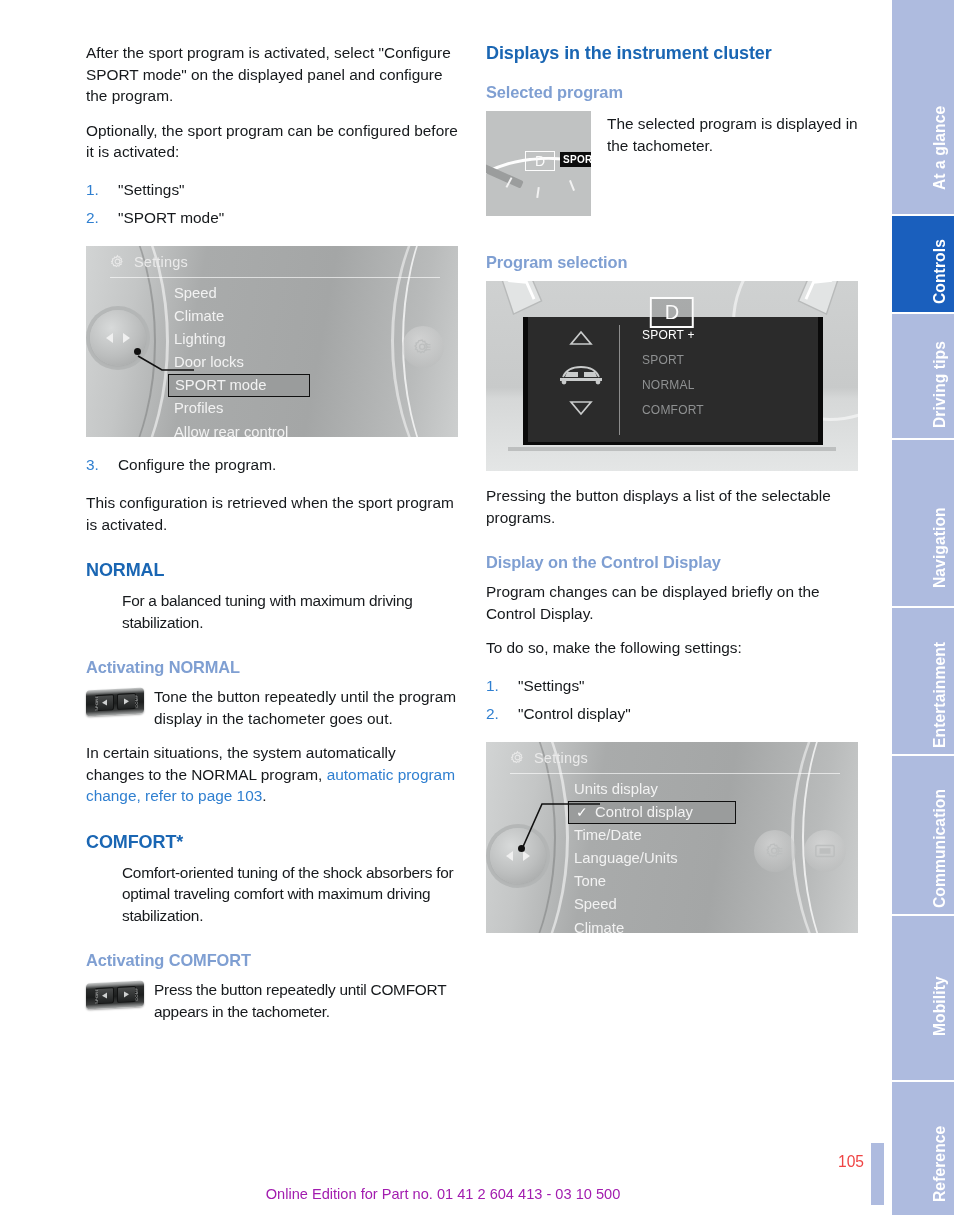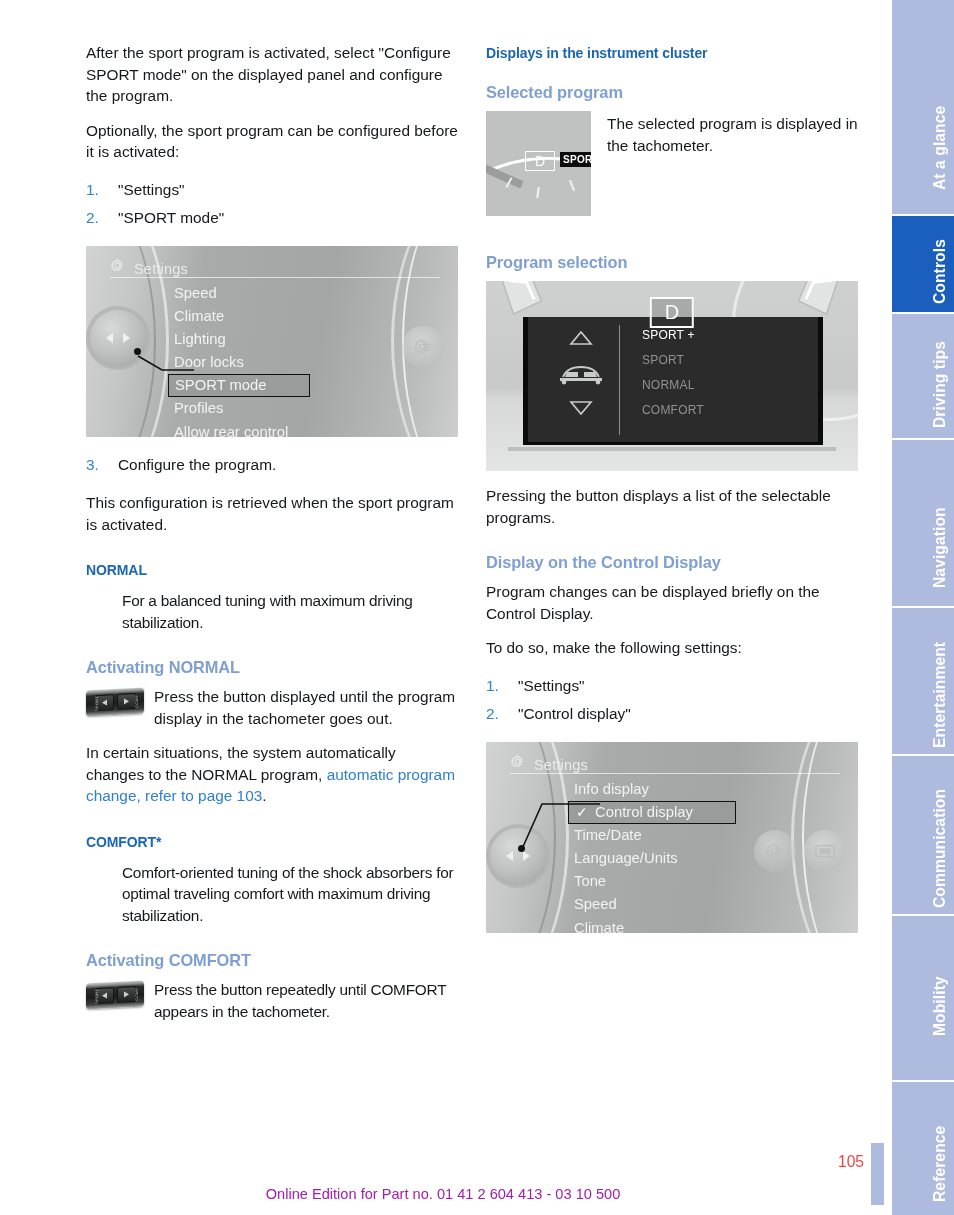--- a/index.html
+++ b/index.html
@@ -12,21 +12,21 @@
   .page{position:absolute;inset:0;}
 
   
   .col{position:absolute;top:42px;width:372px;}
   .col-left{left:86px;}
   .col-right{left:486px;}
 
   p{margin:0 0 13px 0;font-size:15.4px;line-height:21.5px;color:#16191c;}
   p.tight{letter-spacing:-0.25px;margin-left:36px;}
 
-  h2{margin:0 0 9px 0;font-size:14px;line-height:22px;color:#1a66b3;font-weight:bold;letter-spacing:-0.1px;}
+  h2{margin:0 0 9px 0;font-size:18px;line-height:22px;color:#1a66b3;font-weight:bold;letter-spacing:-0.1px;}
   h2.spaced{margin-top:24px;}
   h3{margin:0 0 8px 0;font-size:16.4px;line-height:21px;color:#7f9fd2;font-weight:bold;letter-spacing:-0.1px;}
   h3.spaced{margin-top:24px;}
 
   .olist{margin:0 0 13px 0;}
   .oitem{display:flex;font-size:15.4px;line-height:28.5px;color:#16191c;}
   .onum{color:#2f7fd0;width:32px;flex:0 0 32px;}
   .otext{}
 
   a.xref{color:#2f7fd0;text-decoration:none;}
@@ -37,21 +37,21 @@
     background:linear-gradient(100deg,#d2d4d4 0%,#c4c6c6 14%,#a9abab 30%,#a4a6a6 62%,#b9bbbb 86%,#cdcfcf 100%);
     overflow:hidden;
   }
   .idrive .arcL,.idrive .arcR{position:absolute;top:-50%;height:200%;border-radius:50%;pointer-events:none;}
   .idrive .arcL{left:-150px;width:230px;border-right:3px solid rgba(255,255,255,.55);}
   .idrive .arcL2{position:absolute;left:-162px;top:-50%;width:230px;height:200%;border-radius:50%;border-right:2px solid rgba(120,122,122,.5);}
   .idrive .arcR{right:-186px;width:250px;border-left:3px solid rgba(255,255,255,.5);}
   .idrive .arcR2{position:absolute;right:-156px;top:-50%;width:210px;height:200%;border-radius:50%;border-left:2px solid rgba(255,255,255,.75);}
 
   .idrive .hdr{position:absolute;top:8px;left:24px;display:flex;align-items:center;gap:9px;}
-  .idrive .hdr .ttl{font-size:14.5px;color:#eaeaea;letter-spacing:.2px;margin-top:7px;}
+  .idrive .hdr .ttl{font-size:14.5px;color:#eaeaea;letter-spacing:.2px;}
   .idrive .rule{position:absolute;top:31px;left:24px;right:18px;height:1px;background:rgba(255,255,255,.62);}
 
   .gear{width:15px;height:15px;display:block;}
 
   .menu{position:absolute;left:88px;top:36px;right:10px;}
   .mi{font-size:14.8px;line-height:23.2px;color:#f2f2f2;white-space:nowrap;padding-left:0;}
   .mi.sel{
     position:relative;background:#9a9c9c;border:1.6px solid #101010;
     display:inline-block;padding:0 42px 0 6px;margin-left:-6px;line-height:21px;
   }
@@ -219,21 +219,21 @@
           <span class="endlbl endL">SPORT</span>
           <span class="pad">
               <span class="tri triL"></span>
             </span>
           <span class="pad">
               <span class="tri triR"></span>
             </span>
           <span class="endlbl endR">COMF</span>
         </div>
       </div>
-      <p>Press the button displayed until the program display in the tachometer goes out.</p>
+      <p>Tone the button repeatedly until the program display in the tachometer goes out.</p>
     </div>
 
     <p><span>In certain situations, the system automatically changes to the NORMAL program, </span><a class="xref" href="#">automatic program change, refer to page 103</a><span>.</span></p>
 
     <h2 class="spaced">COMFORT*</h2>
     <p class="tight">Comfort-oriented tuning of the shock absorbers for optimal traveling comfort with maximum driving stabilization.</p>
 
     <h3 class="spaced">Activating COMFORT</h3>
 
     <div class="clearfix">
@@ -341,21 +341,21 @@
         <span>
           <svg class="gear" viewBox="0 0 24 24">
               <path fill="none" stroke="#e9e9e9" stroke-width="1.7" d="M12 8.2a3.8 3.8 0 1 0 0 7.6 3.8 3.8 0 0 0 0-7.6zM12 2.6l1.1 2.3 2.5-.5.6 2.5 2.4 1-1 2.4 1.7 1.9-1.9 1.7.5 2.5-2.5.6-1 2.4-2.4-1-1.9 1.7-1.7-1.9-2.5.5-.6-2.5-2.4-1 1-2.4L2.6 12l1.9-1.7-.5-2.5 2.5-.6 1-2.4 2.4 1z"></path>
             </svg>
         </span>
         <span class="ttl">Settings</span>
       </div>
       <div class="rule"></div>
 
       <div class="menu">
-        <div class="mi">Info display</div>
+        <div class="mi">Units display</div>
         <div class="mi sel chk">
           <span class="tick">✓</span><span>Control display</span>
         </div>
         <div class="mi">Time/Date</div>
         <div class="mi">Language/Units</div>
         <div class="mi">Tone</div>
         <div class="mi">Speed</div>
         <div class="mi">Climate</div>
       </div>
 

